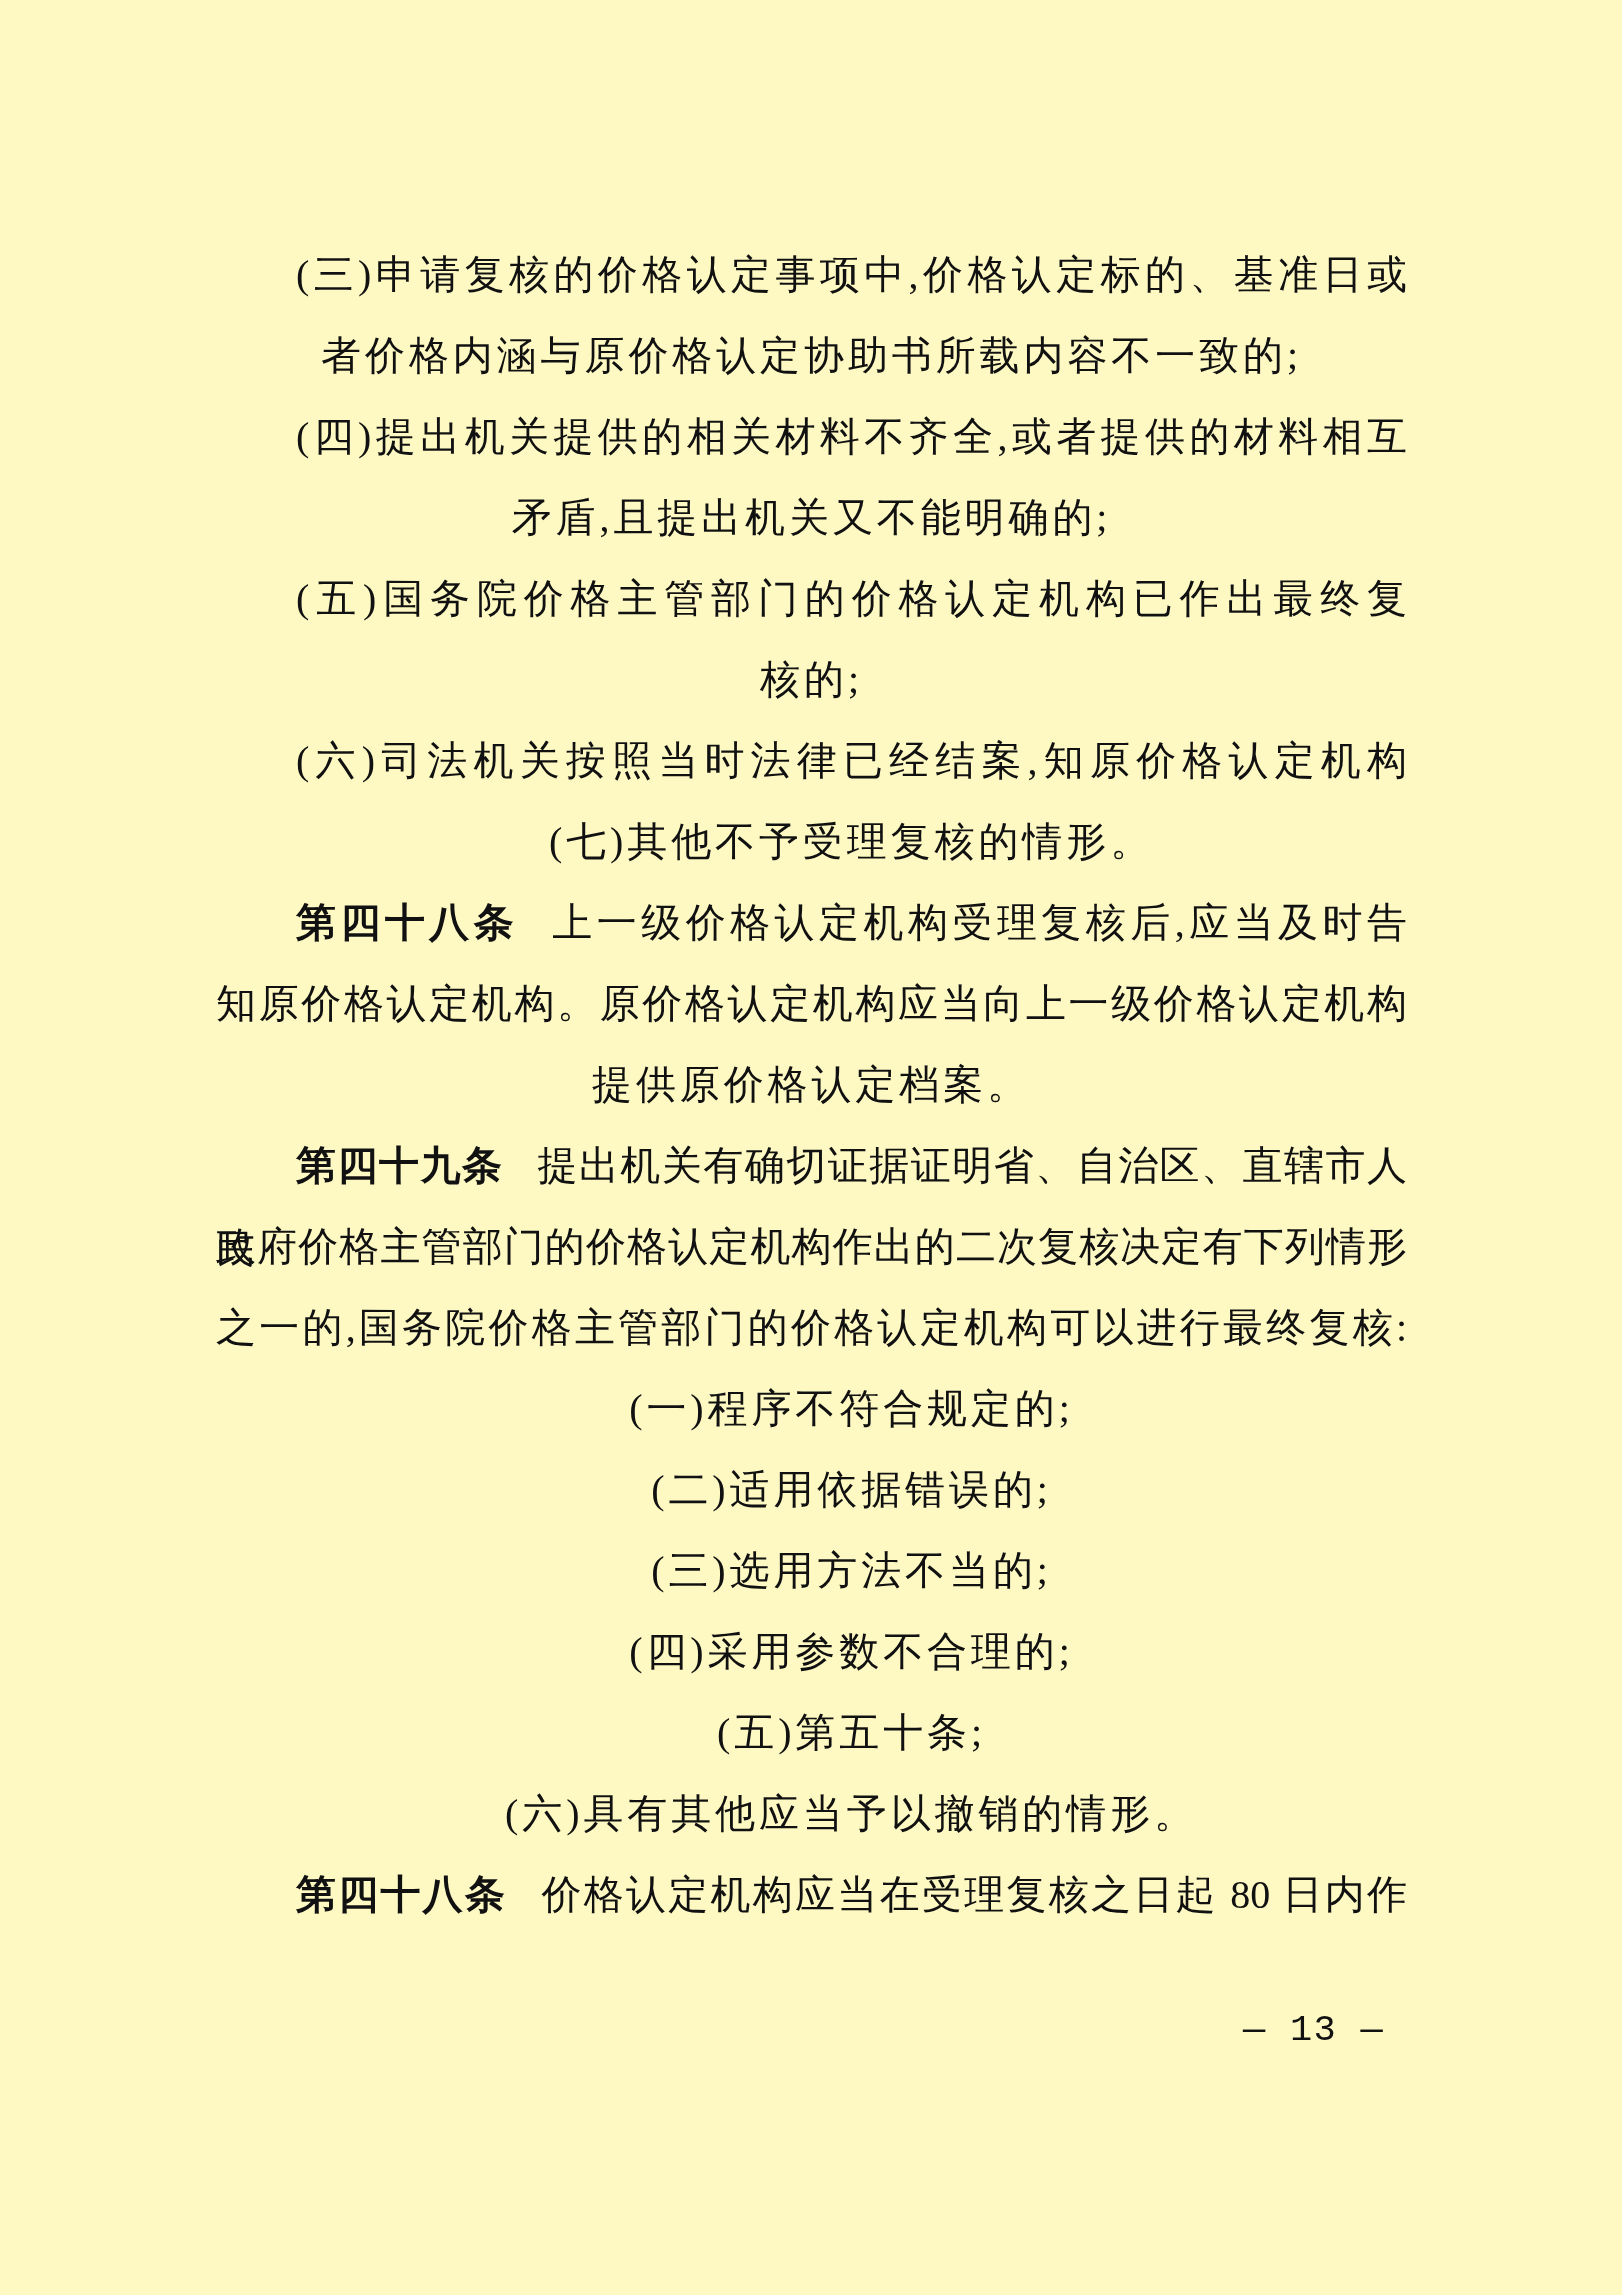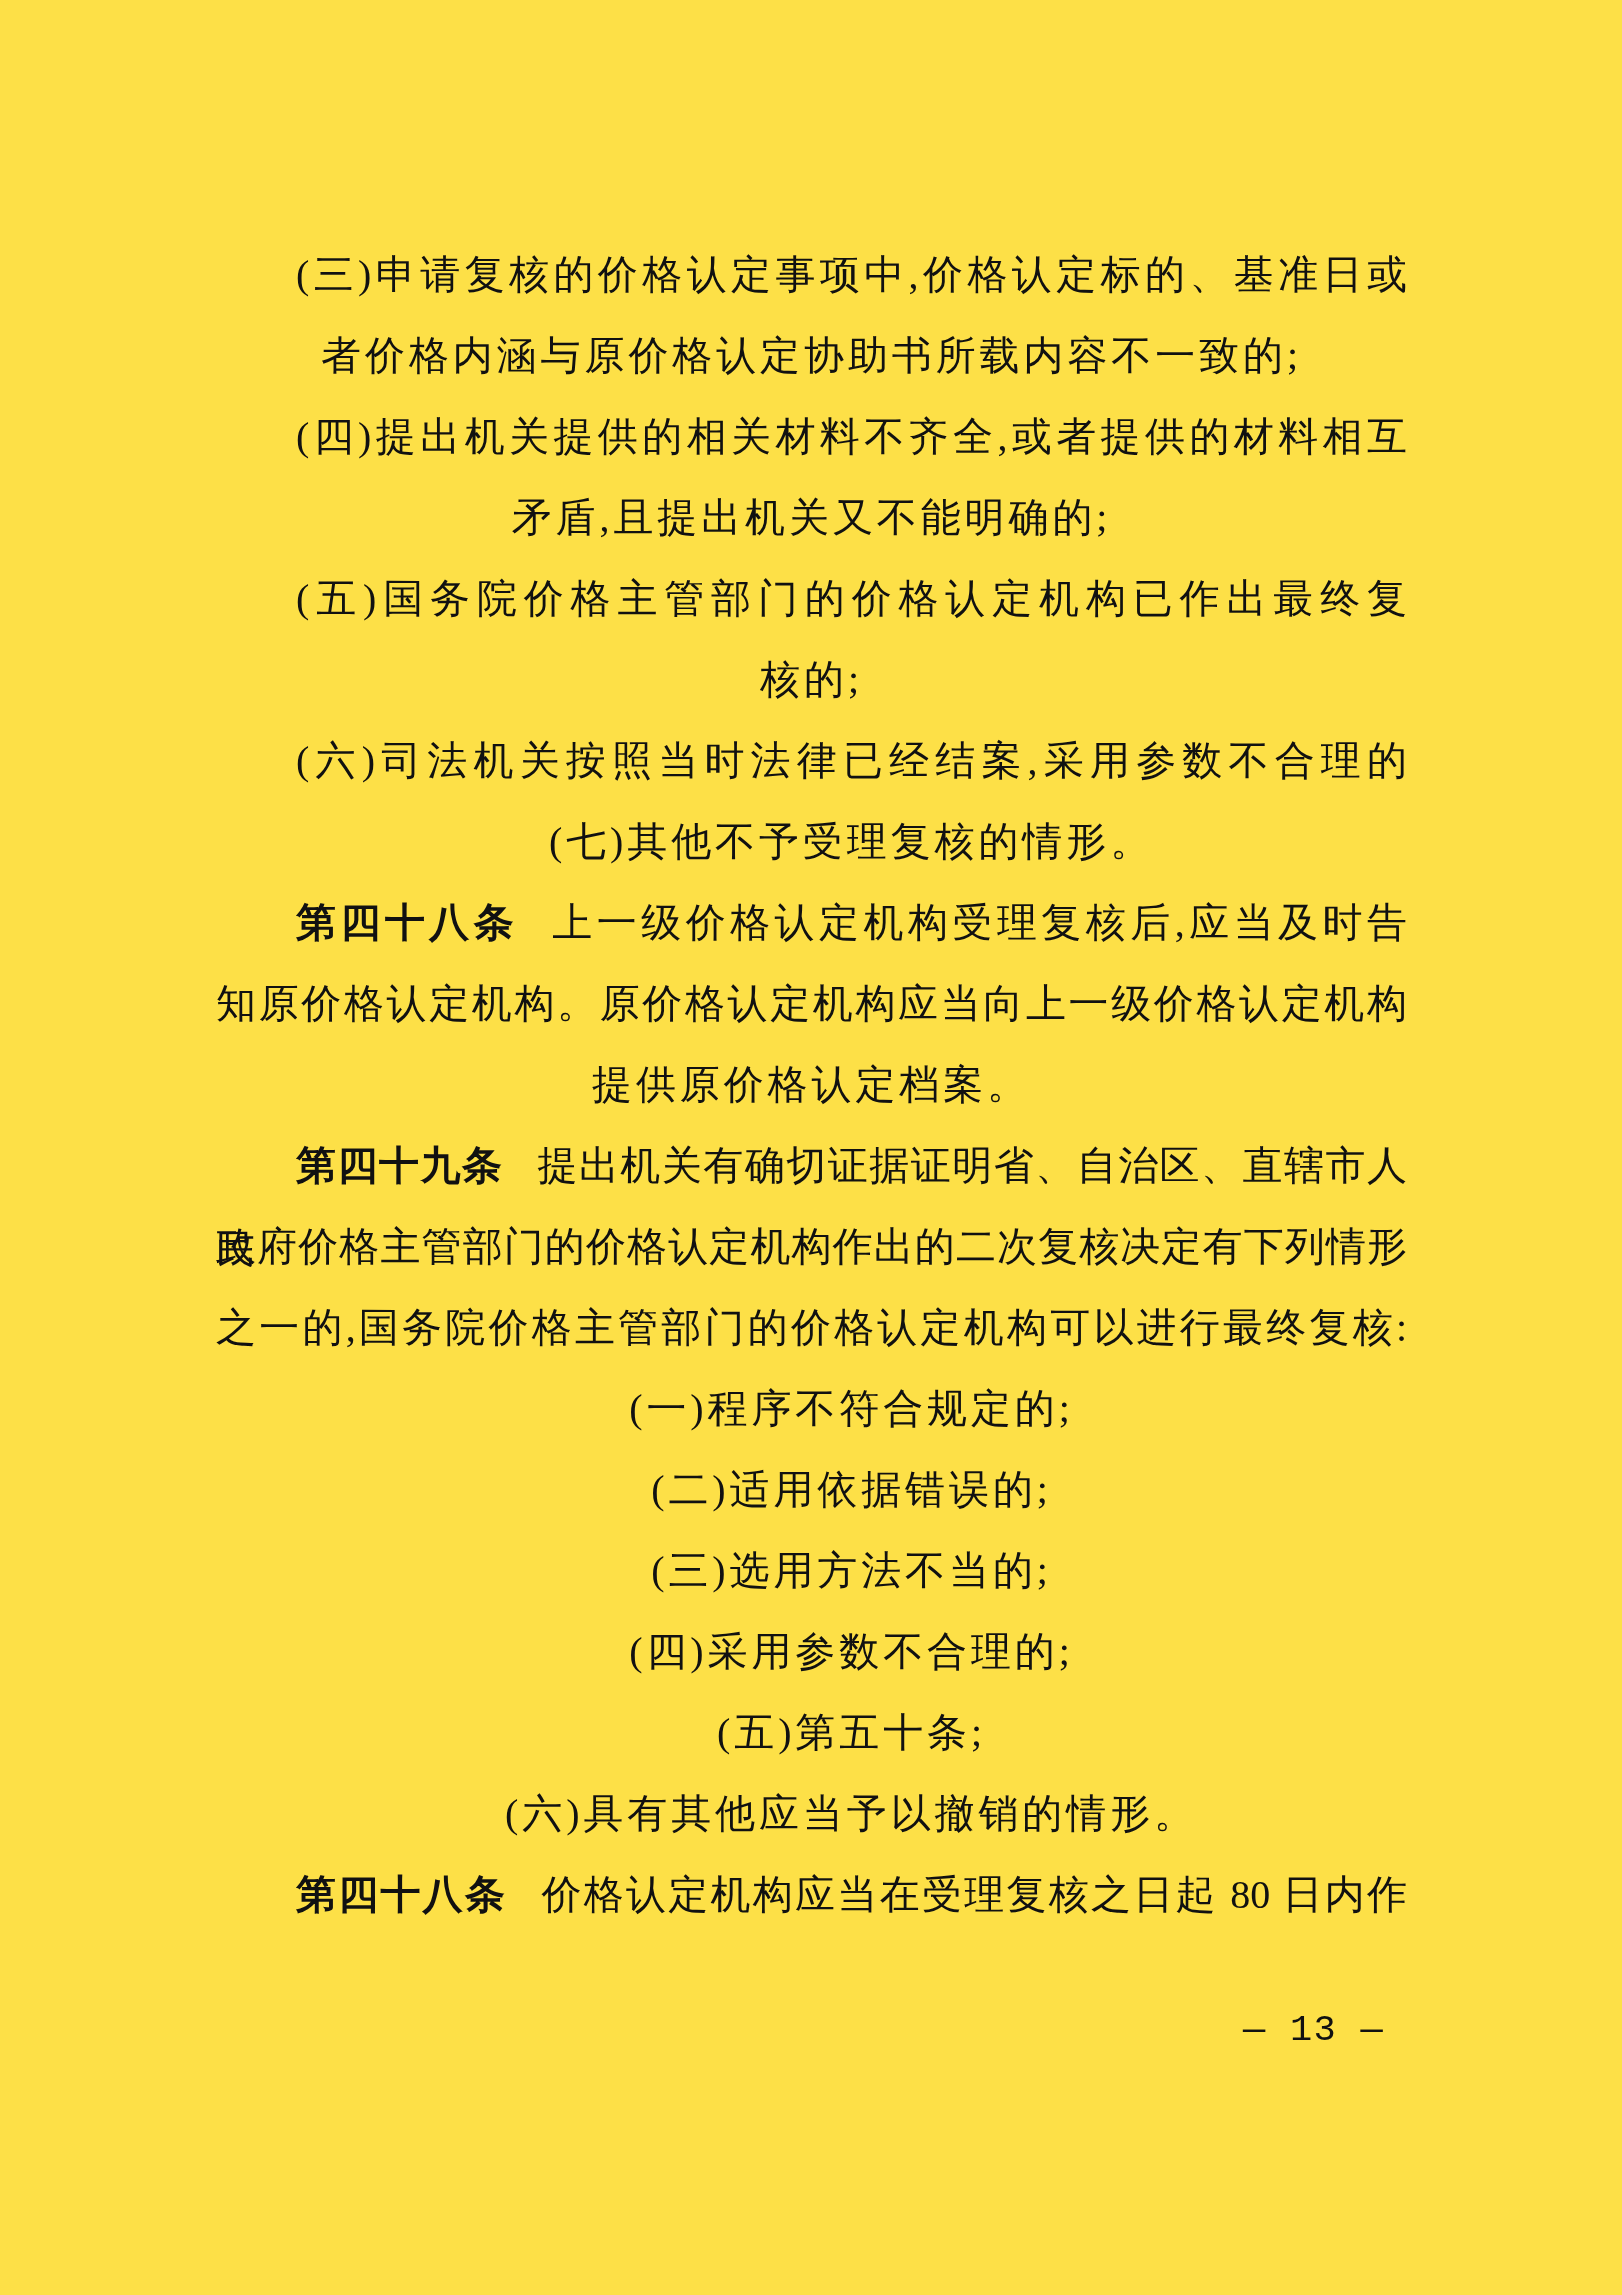--- a/index.html
+++ b/index.html
@@ -4,21 +4,21 @@
 <style>
   html, body {
     margin: 0;
     padding: 0;
     background: #ffffff;
   }
   .page {
     position: relative;
     width: 1622px;
     height: 2295px;
-    background: #fde047;
+    background: #fef9c3;
     overflow: hidden;
     font-family: "Liberation Serif", serif;
     color: #111111;
   }
   .content {
     position: absolute;
     left: 216px;
     top: 234px;
     width: 1191px;
   }
@@ -61,21 +61,21 @@
 
 <div class="page">
 
   <div class="content">
     <div class="line indent fill">(三)申请复核的价格认定事项中,价格认定标的、基准日或</div>
     <div class="line">者价格内涵与原价格认定协助书所载内容不一致的;</div>
     <div class="line indent fill">(四)提出机关提供的相关材料不齐全,或者提供的材料相互</div>
     <div class="line">矛盾,且提出机关又不能明确的;</div>
     <div class="line indent fill">(五)国务院价格主管部门的价格认定机构已作出最终复</div>
     <div class="line">核的;</div>
-    <div class="line indent fill">(六)司法机关按照当时法律已经结案,采用参数不合理的</div>
+    <div class="line indent fill">(六)司法机关按照当时法律已经结案,知原价格认定机构</div>
     <div class="line indent">(七)其他不予受理复核的情形。</div>
 
     <div class="line indent fill">
       <span class="term">第四十八条</span><span>上一级价格认定机构受理复核后,应当及时告</span>
     </div>
     <div class="line fill">知原价格认定机构。原价格认定机构应当向上一级价格认定机构</div>
     <div class="line">提供原价格认定档案。</div>
 
     <div class="line indent fill">
       <span class="term">第四十九条</span><span>提出机关有确切证据证明省、自治区、直辖市人民</span>

